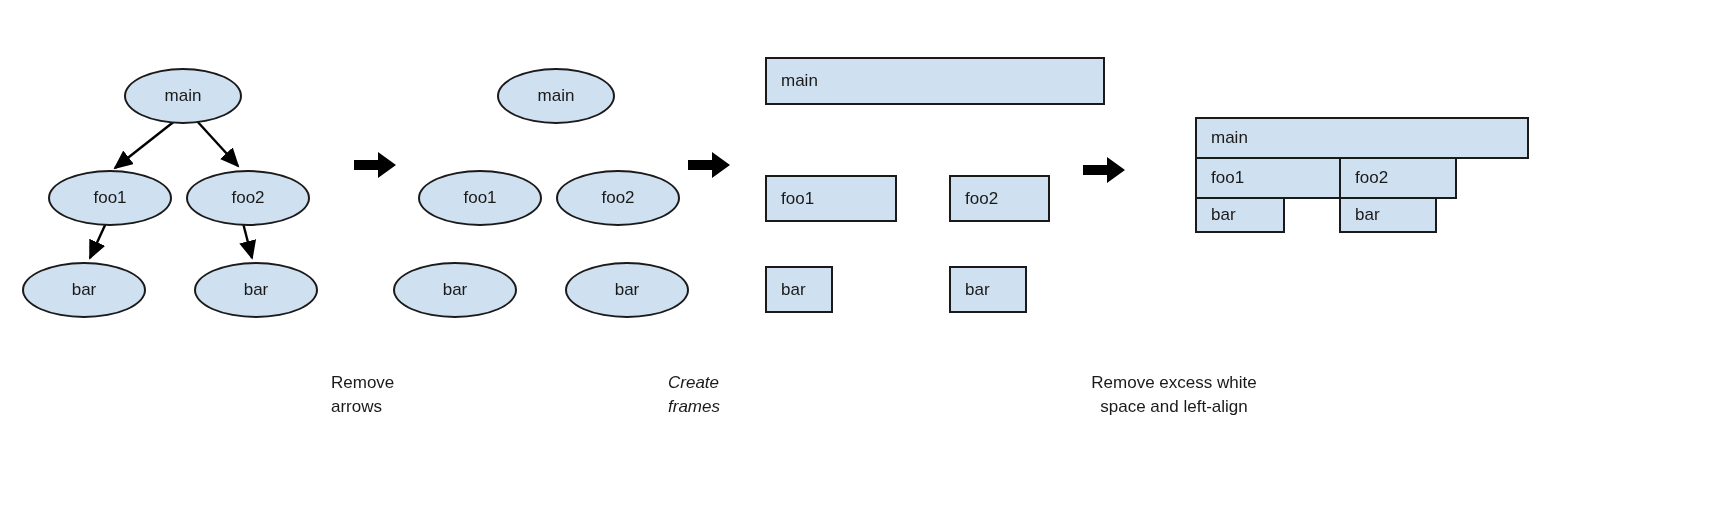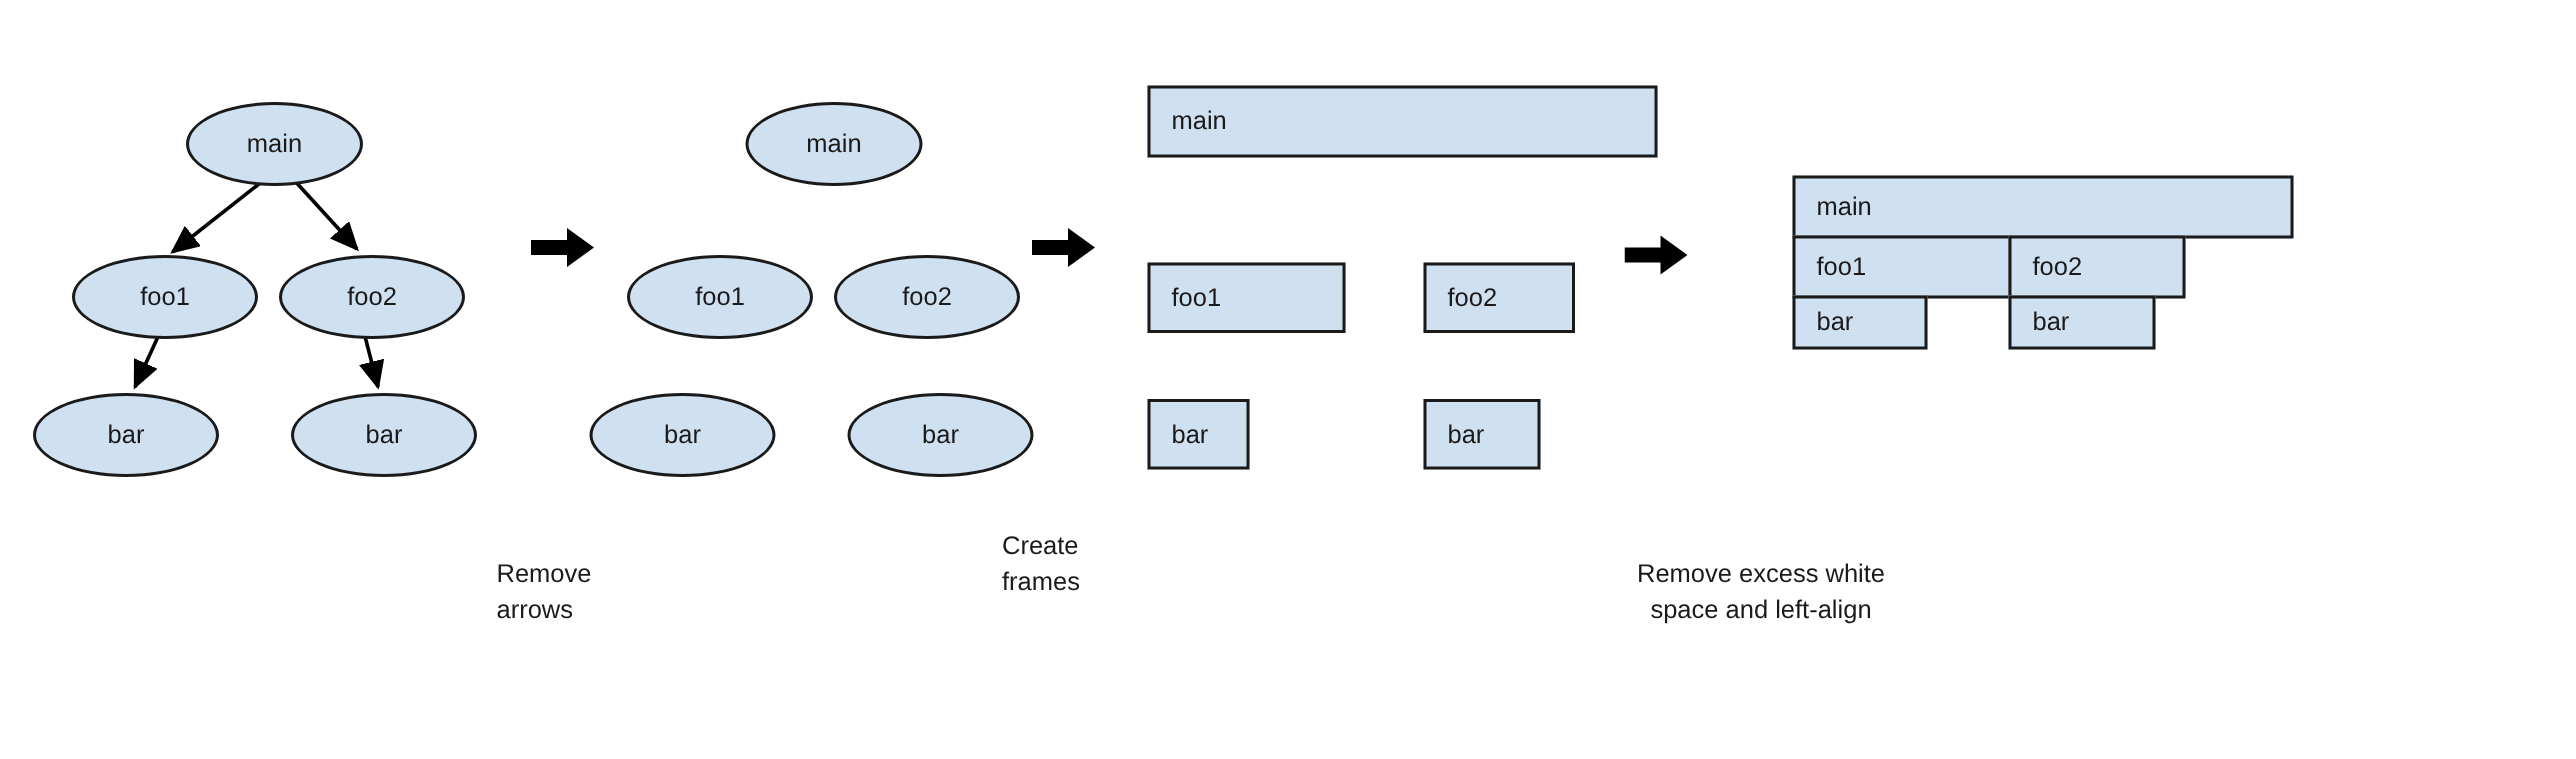--- a/index.html
+++ b/index.html
@@ -150,19 +150,19 @@
   <div class="rect" style="left:1195px;top:197px;width:90px;height:36px;">
     <span>bar</span>
   </div>
   <div class="rect" style="left:1339px;top:197px;width:98px;height:36px;">
     <span>bar</span>
   </div>
 
   <div class="caption" style="left:331px;top:371px;width:200px;">Remove
 arrows</div>
 
-  <div class="caption" style="left:668px;top:352px;width:200px;">Create
+  <div class="caption" style="left:668px;top:371px;width:200px;font-style:italic;">Create
 frames</div>
 
   <div class="caption" style="left:1009px;top:371px;width:330px;text-align:center;">Remove excess white
 space and left-align</div>
 
 </div>
 
 </body></html>

